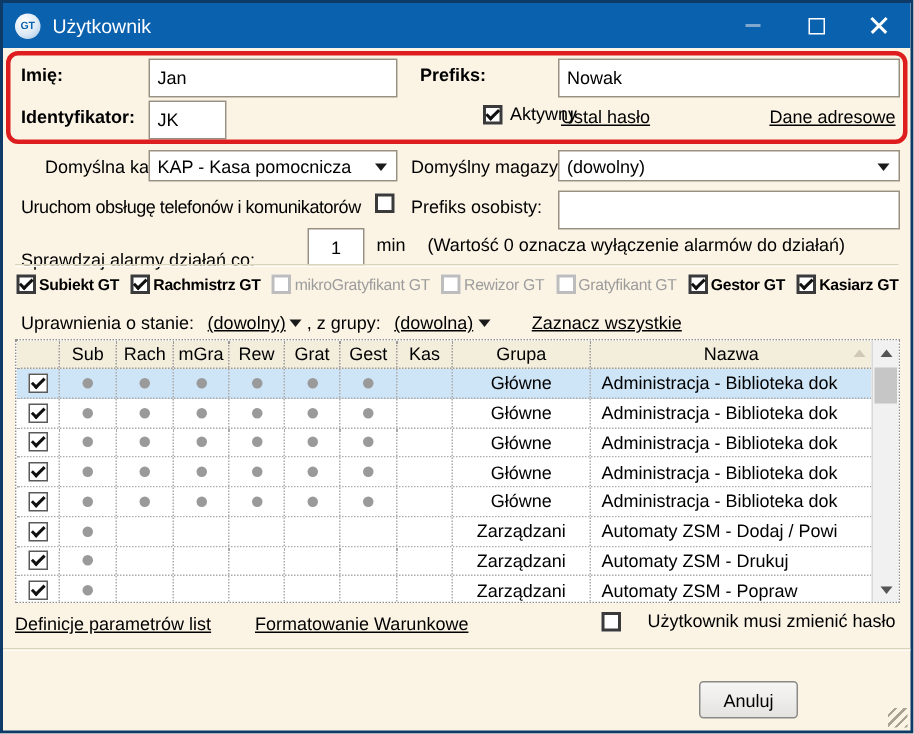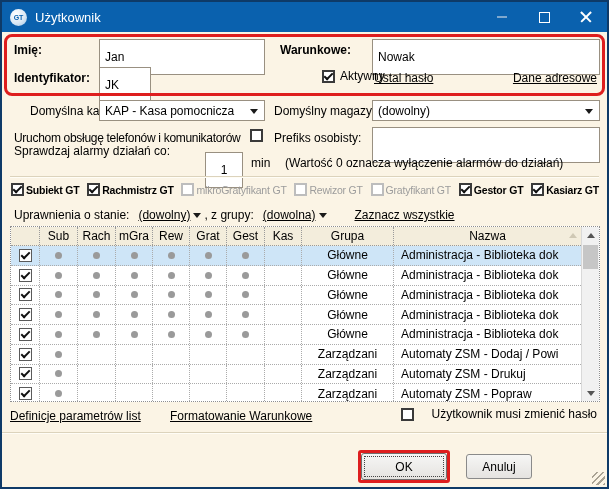--- a/index.html
+++ b/index.html
@@ -19,21 +19,21 @@
   .ic-min{width:10px;height:2px;background:#7FA8CE;}
   .ic-max{width:9px;height:9px;border:1.5px solid #fff;}
   .ic-close{position:relative;width:12px;height:12px;}
   .ic-close::before,.ic-close::after{content:"";position:absolute;left:-1px;top:5px;width:14px;height:1.6px;background:#fff;}
   .ic-close::before{transform:rotate(45deg);} .ic-close::after{transform:rotate(-45deg);}
   
   .dlg{position:absolute;left:0;top:30px;right:0;bottom:0;}
   .abs{position:absolute;}
   .b{font-weight:bold;}
   .annotation{position:absolute;border:3px solid #DE1E1E;border-radius:8px;pointer-events:none;z-index:5;}
-  .tinp{position:absolute;box-sizing:border-box;height:36px;background:#fff;border:1px solid #999081;
+  .tinp{position:absolute;box-sizing:border-box;height:26px;background:#fff;border:1px solid #999081;
     font-family:"Liberation Sans",sans-serif;font-size:12px;padding:0 5px;color:#000;}
   .combo{position:absolute;box-sizing:border-box;height:21px;background:#fff;border:1px solid #999081;
     display:flex;align-items:center;padding:0 20px 0 5px;white-space:nowrap;overflow:hidden;}
   .combo .arr{position:absolute;right:6px;top:8px;width:0;height:0;
     border-left:4px solid transparent;border-right:4px solid transparent;border-top:5px solid #1a1a1a;}
   .cb{display:inline-block;box-sizing:border-box;width:13px;height:13px;background:#fff;
     border:2px solid #3a3a3a;vertical-align:middle;flex:0 0 auto;}
   .cb.thin{border:1px solid #5a5a5a;}
   .cb.discb{border:2px solid #bdbdbd;}
   .tick{display:block;width:7px;height:3px;border-left:2px solid #101010;border-bottom:2px solid #101010;
@@ -102,21 +102,21 @@
         </div>
     </div>
   </div>
 
   <div class="dlg">
 
     <div class="annotation" style="left:2px;top:2px;width:595px;height:56px;"></div>
 
     <span class="abs b" style="left:12px;top:11px;">Imię:</span>
     <input class="tinp" style="left: 97px; top: 7px; width: 166px;" value="Jan">
-    <span class="abs b" style="left:278px;top:11px;">Warunkowe:</span>
+    <span class="abs b" style="left:278px;top:11px;">Prefiks:</span>
     <input class="tinp" style="left: 370px; top: 7px; width: 228px;" value="Nowak">
 
     <span class="abs b" style="left:12px;top:39px;">Identyfikator:</span>
     <input class="tinp" style="left: 97px; top: 35px; width: 52px;" value="JK">
     <span class="abs" style="left:272px;top:37px;display:flex;align-items:center;gap:5px;margin-left:48px;">
       <span class="cb">
           <span class="tick"></span>
         </span>
       <span>Aktywny</span>
     </span>
@@ -132,21 +132,21 @@
     <div class="combo" style="left:370px;top:68px;width:228px;">
       <span>(dowolny)</span>
       <span class="arr"></span>
     </div>
 
     <span class="abs tight" style="left:12px;top:99px;">Uruchom obsługę telefonów i komunikatorów</span>
     <span class="cb abs" style="left:248px;top:97px;"></span>
     <span class="abs" style="left:272px;top:99px;">Prefiks osobisty:</span>
     <input class="tinp" style="left: 370px; top: 95px; width: 228px;" value="">
 
-    <span class="abs" style="left:12px;top:112px;">Sprawdzaj alarmy działań co:</span>
+    <span class="abs" style="left:12px;top:134px;">Sprawdzaj alarmy działań co:</span>
     <input class="tinp" style="left: 203px; top: 120px; width: 38px; text-align: center;" value="1">
     <span class="abs" style="left:249px;top:124px;">min</span>
     <span class="abs" style="left:283px;top:124px;">(Wartość 0 oznacza wyłączenie alarmów do działań)</span>
 
     <div class="sep" style="left:8px;right:8px;top:144px;"></div>
 
     <div class="products">
         <div class="prod">
           <span class="cb">
             <span class="tick"></span>
@@ -440,20 +440,17 @@
 
     <span class="abs link" style="left:8px;top:377px;">Definicje parametrów list</span>
     <span class="abs link" style="left:168px;top:377px;">Formatowanie Warunkowe</span>
     <span class="abs" style="right:10px;top:375px;display:flex;align-items:center;gap:18px;">
       <span class="cb"></span>
       <span>Użytkownik musi zmienić hasło</span>
     </span>
 
     <div class="sep" style="left:0;right:0;top:400px;"></div>
 
-    <div class="okring">
-      <div class="btn okb">OK</div>
-    </div>
     <div class="btn" style="left:464px;top:422px;width:66px;">Anuluj</div>
 
     <div class="grip"></div>
   </div>
 </div>
 
 </body></html>

